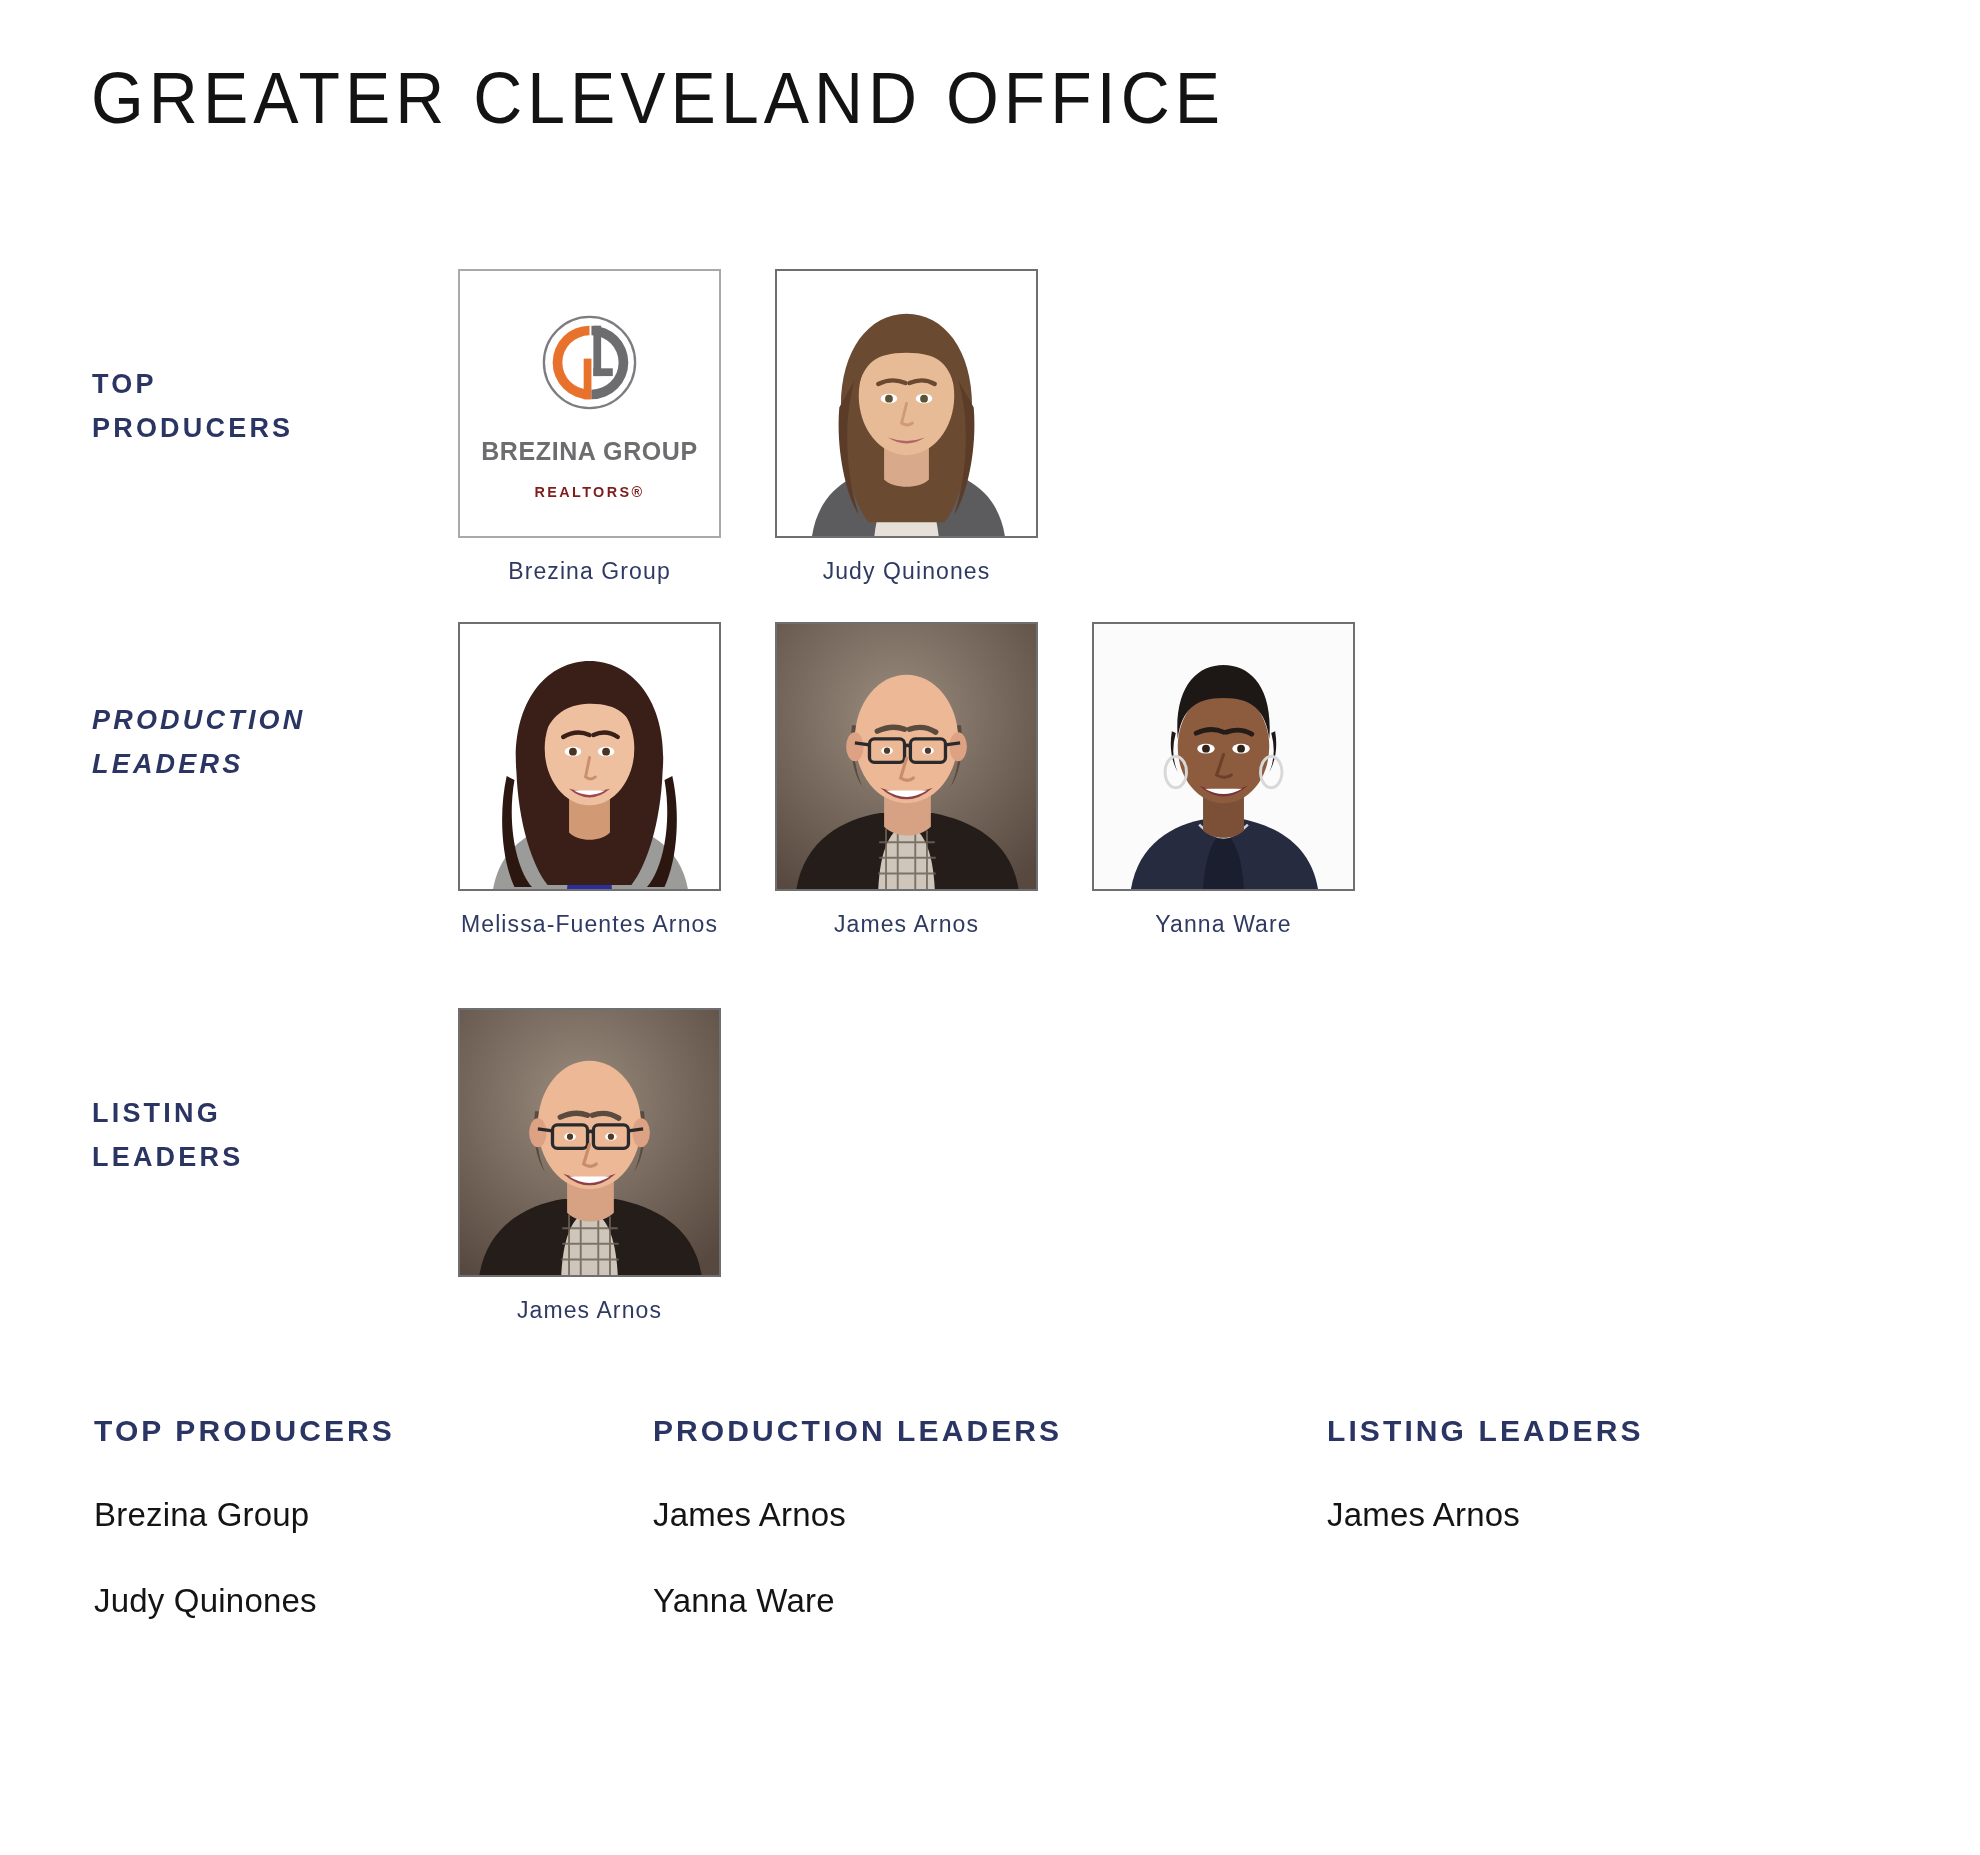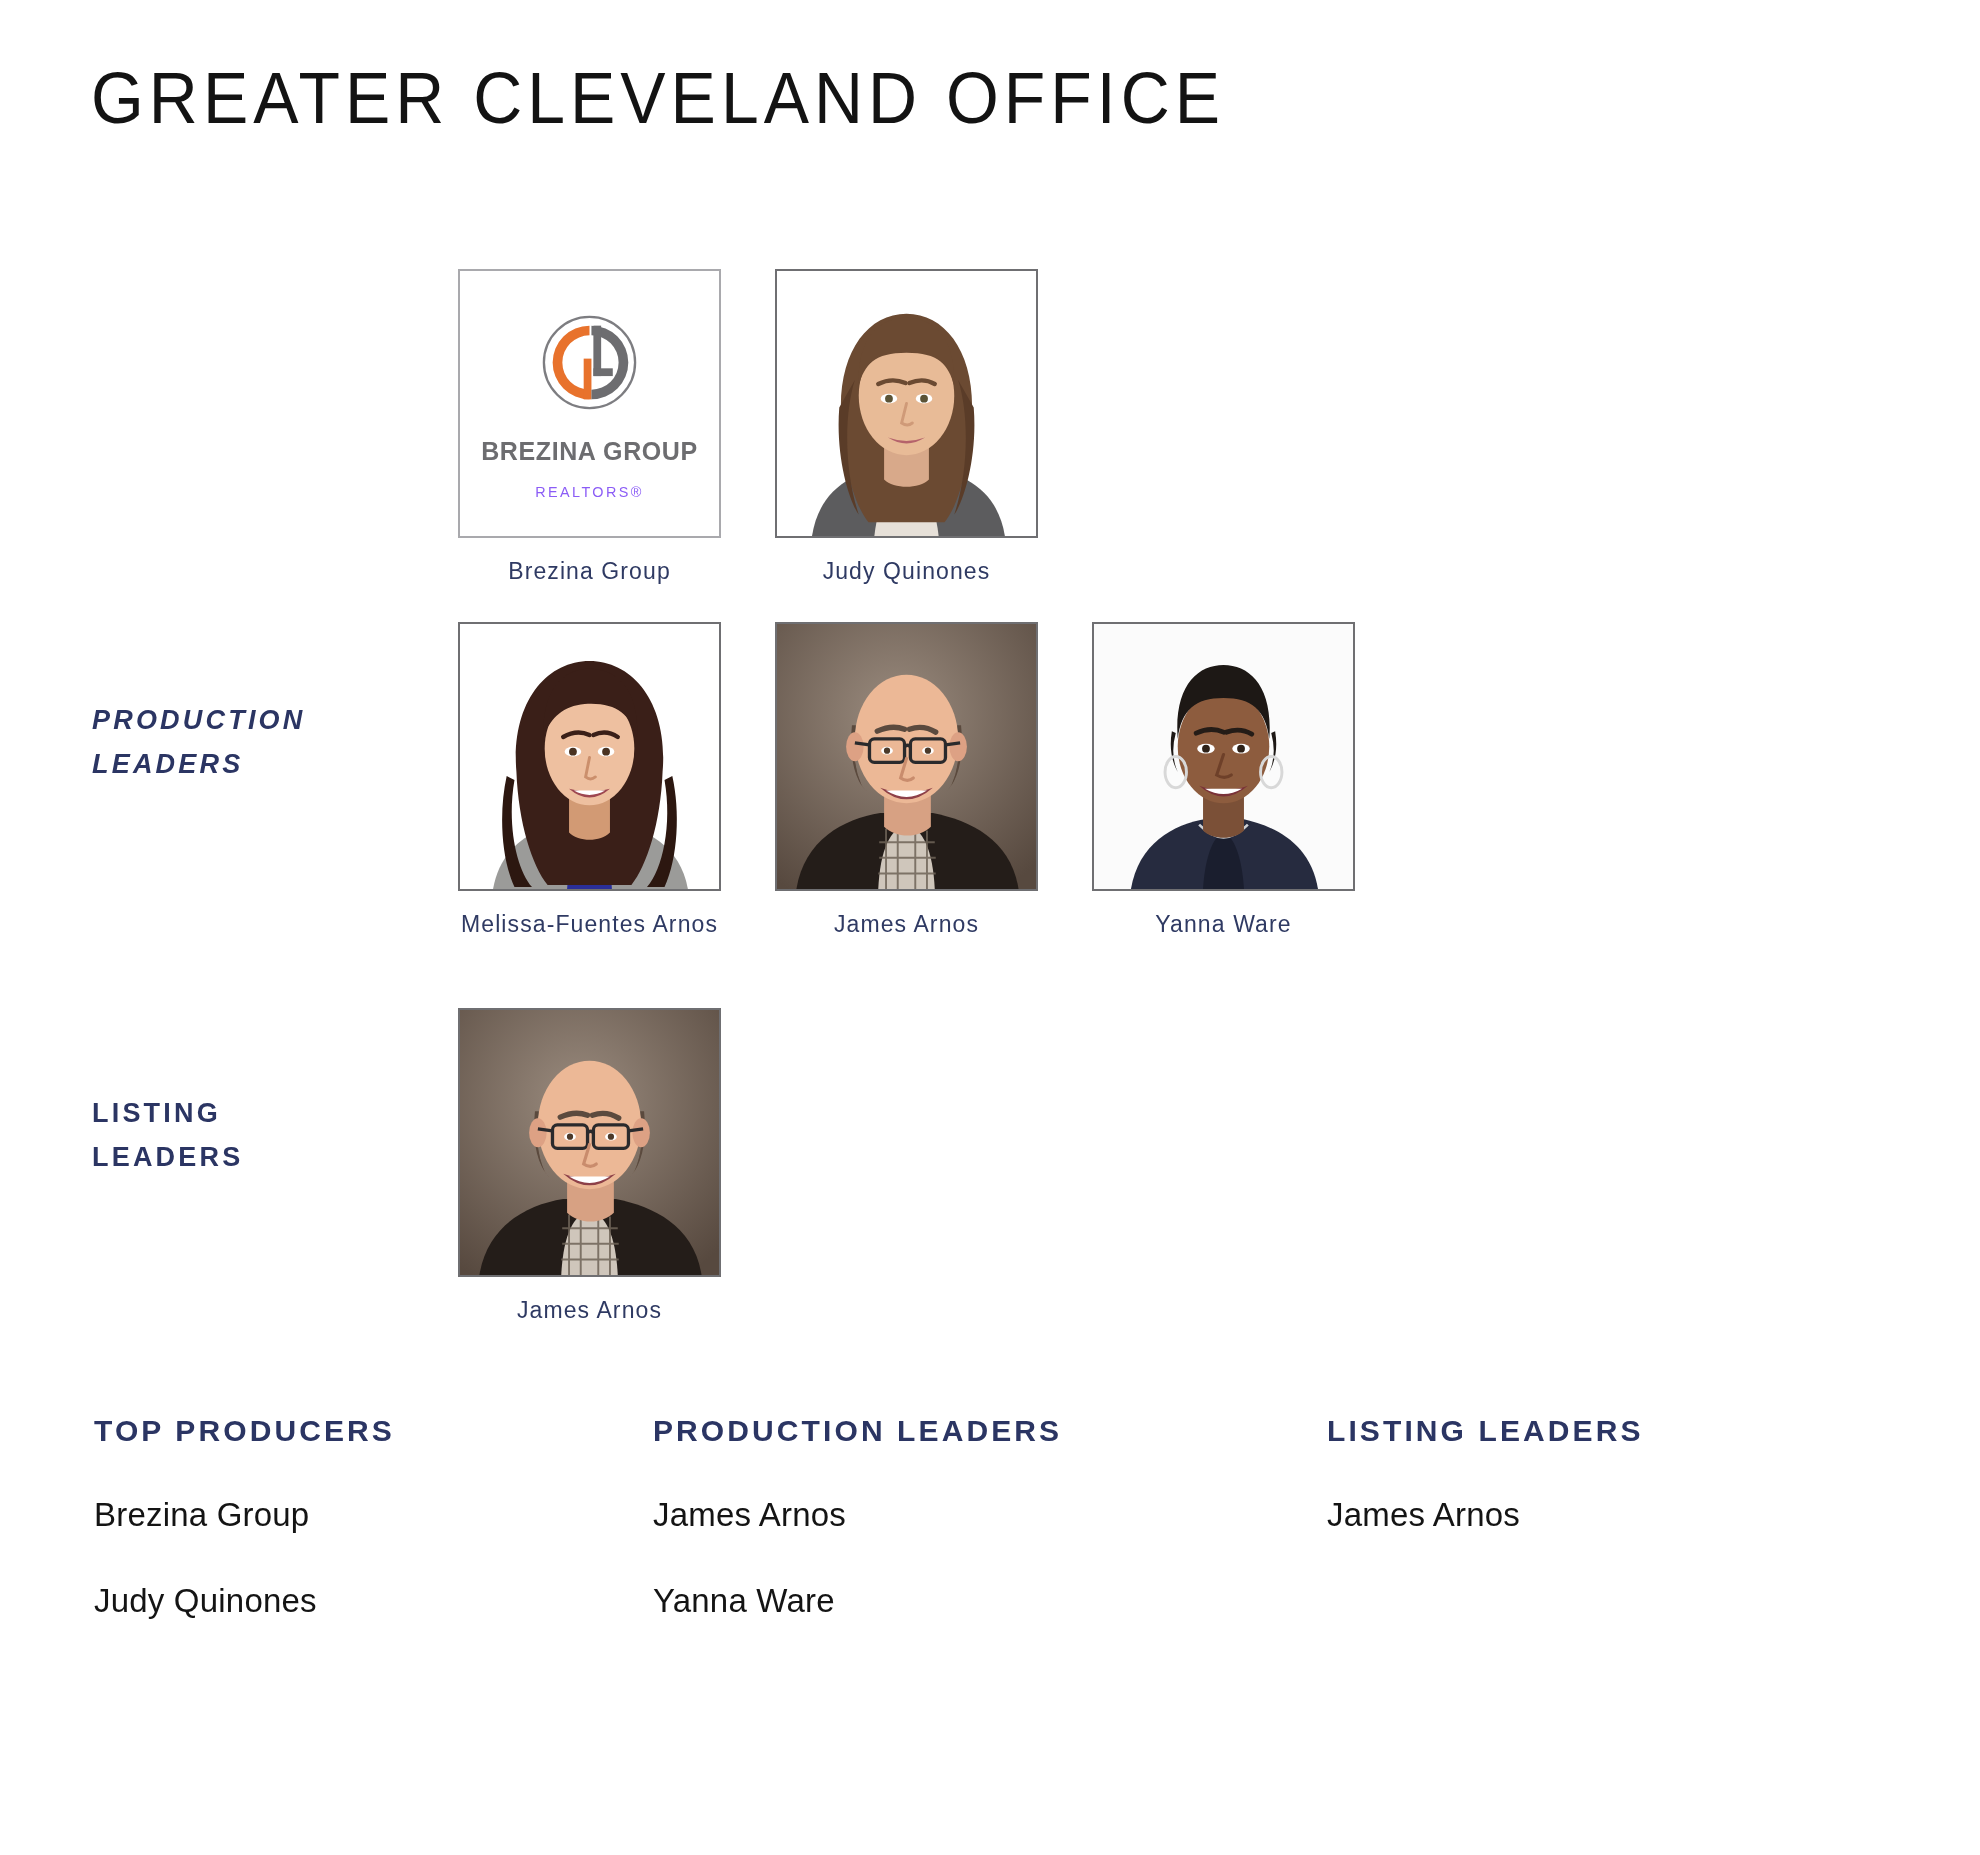--- a/index.html
+++ b/index.html
@@ -123,23 +123,23 @@
     margin-top: 26px;
     font-size: 25px;
     font-weight: bold;
     letter-spacing: 0.6px;
     color: #6d6d70;
     white-space: nowrap;
   }
   .logo-sub {
     margin-top: 18px;
     font-size: 14.4px;
-    font-weight: 400;
+    font-weight: 700;
     letter-spacing: 2.4px;
-    color: #8b5cf6;
+    color: #7f1d1d;
     white-space: nowrap;
   }
 
   
   .portrait { position: absolute; inset: 0; }
   .portrait svg { width: 100%; height: 100%; display: block; }
 
   
   .list-section {
     position: absolute;
@@ -178,20 +178,22 @@
   }
 </style>
 </head>
 <body>
 
 <div class="page-title">GREATER CLEVELAND OFFICE</div>
 
 <div class="board">
 
   <div class="cat-row row-top">
+    <div class="cat-label">TOP
+PRODUCERS</div>
 
     <div class="cards">
 
       <div class="card logo-card">
         <div class="photo-frame">
           <div class="logo-art">
             <svg class="logo-mark" viewBox="0 0 100 100">
               <circle cx="50" cy="50" r="47" fill="none" stroke="#7d7d81" stroke-width="2.4"></circle>
 
               <path d="M50 12 A38 38 0 1 0 50 88 L50 78 A28 28 0 1 1 50 22 Z" fill="#e8722c"></path>

